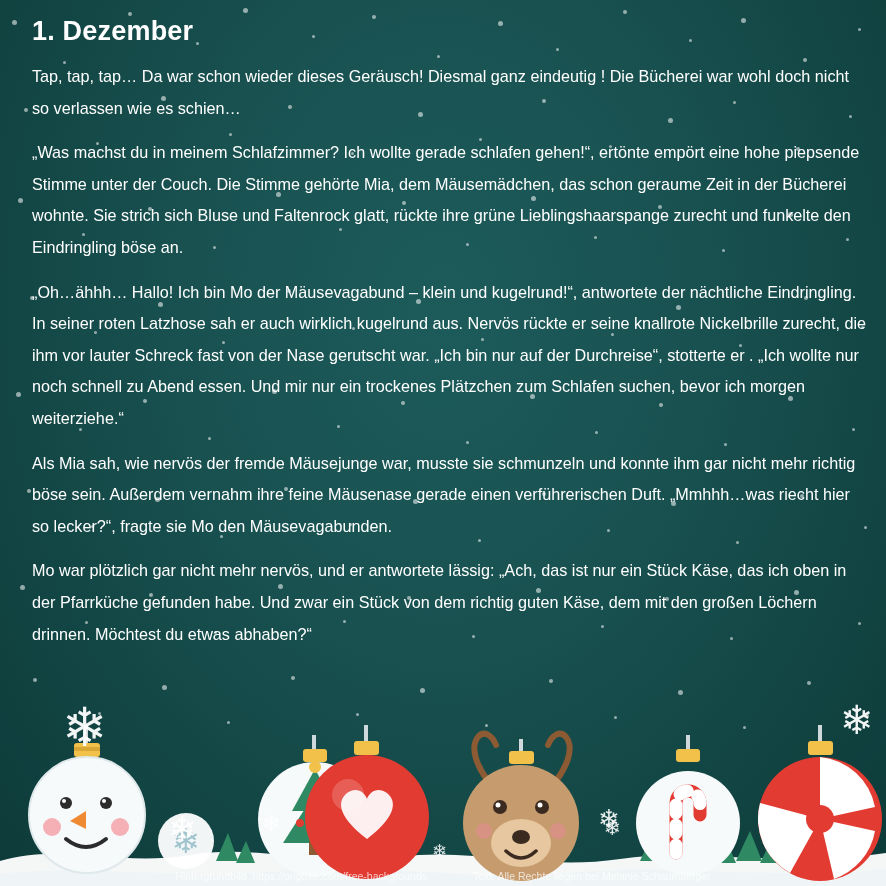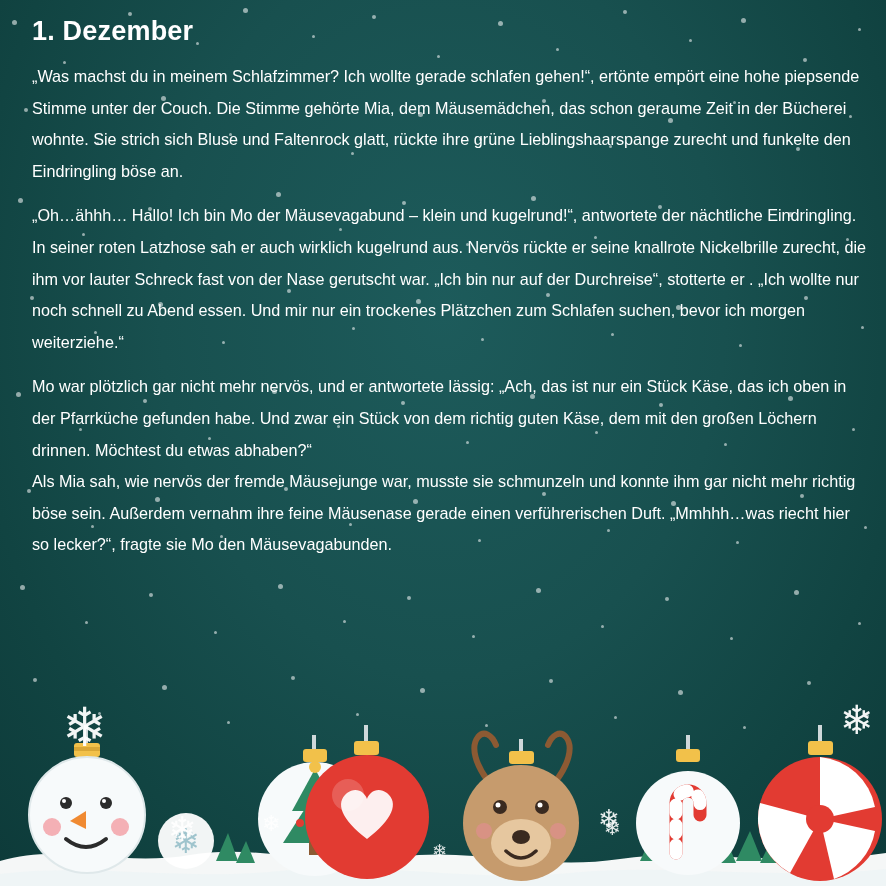--- a/index.html
+++ b/index.html
@@ -205,24 +205,25 @@
     <i style="left:549px;top:679px;width:4px;height:4px;"></i>
     <i style="left:614px;top:716px;width:3px;height:3px;"></i>
     <i style="left:678px;top:690px;width:5px;height:5px;"></i>
     <i style="left:743px;top:726px;width:3px;height:3px;"></i>
     <i style="left:807px;top:681px;width:4px;height:4px;"></i>
     <i style="left:866px;top:714px;width:3px;height:3px;"></i>
   </div>
 
   <div class="content">
     <h1 class="title">1. Dezember</h1>
+    <p class="para">Tap, tap, tap… Da war schon wieder dieses Geräusch! Diesmal ganz eindeutig ! Die Bücherei war wohl doch nicht so verlassen wie es schien…</p>
     <p class="para">„Was machst du in meinem Schlafzimmer? Ich wollte gerade schlafen gehen!“, ertönte empört eine hohe piepsende Stimme unter der Couch. Die Stimme gehörte Mia, dem Mäusemädchen, das schon geraume Zeit in der Bücherei wohnte. Sie strich sich Bluse und Faltenrock glatt, rückte ihre grüne Lieblingshaarspange zurecht und funkelte den Eindringling böse an.</p>
     <p class="para">„Oh…ähhh… Hallo! Ich bin Mo der Mäusevagabund – klein und kugelrund!“, antwortete der nächtliche Eindringling. In seiner roten Latzhose sah er auch wirklich kugelrund aus. Nervös rückte er seine knallrote Nickelbrille zurecht, die ihm vor lauter Schreck fast von der Nase gerutscht war. „Ich bin nur auf der Durchreise“, stotterte er . „Ich wollte nur noch schnell zu Abend essen. Und mir nur ein trockenes Plätzchen zum Schlafen suchen, bevor ich morgen weiterziehe.“</p>
+    <p class="para">Als Mia sah, wie nervös der fremde Mäusejunge war, musste sie schmunzeln und konnte ihm gar nicht mehr richtig böse sein. Außerdem vernahm ihre feine Mäusenase gerade einen verführerischen Duft. „Mmhhh…was riecht hier so lecker?“, fragte sie Mo den Mäusevagabunden.</p>
     <p class="para last">Mo war plötzlich gar nicht mehr nervös, und er antwortete lässig: „Ach, das ist nur ein Stück Käse, das ich oben in der Pfarrküche gefunden habe. Und zwar ein Stück von dem richtig guten Käse, dem mit den großen Löchern drinnen. Möchtest du etwas abhaben?“</p>
-    <p class="para">Als Mia sah, wie nervös der fremde Mäusejunge war, musste sie schmunzeln und konnte ihm gar nicht mehr richtig böse sein. Außerdem vernahm ihre feine Mäusenase gerade einen verführerischen Duft. „Mmhhh…was riecht hier so lecker?“, fragte sie Mo den Mäusevagabunden.</p>
   </div>
 
   <div class="flake" style="left:62px; top:700px; font-size:54px; opacity:.95;">❄</div>
   <div class="flake" style="left:840px; top:700px; font-size:40px; opacity:.95;">❄</div>
   <div class="flake" style="left:168px; top:812px; font-size:34px; opacity:.95;">❄</div>
   <div class="flake" style="left:598px; top:806px; font-size:26px; opacity:.9;">❄</div>
 
   <div class="band">
     <svg width="886" height="175" viewBox="0 0 886 175" xmlns="http://www.w3.org/2000/svg">
 
@@ -315,14 +316,18 @@
         <path d="M820,108 L790,162 A62,62 0 0 1 760,92 Z" fill="#ffffff"></path>
         <circle cx="820" cy="108" r="14" fill="#e23b32"></circle>
       </g>
 
       <text x="262" y="120" font-size="22" fill="#ffffff" font-family="DejaVu Sans, sans-serif" opacity=".9">❄</text>
       <text x="604" y="124" font-size="20" fill="#ffffff" font-family="DejaVu Sans, sans-serif" opacity=".9">❄</text>
       <text x="432" y="146" font-size="18" fill="#ffffff" font-family="DejaVu Sans, sans-serif" opacity=".85">❄</text>
     </svg>
   </div>
 
+  <div class="credits">
+    <span>Hintergrundbild :https://pngtree.com/free-backgrounds</span>
+    <span>Text: Alle Rechte liegen bei Melanie Schaumberger</span>
+  </div>
 
 </div>
 
 </body></html>

